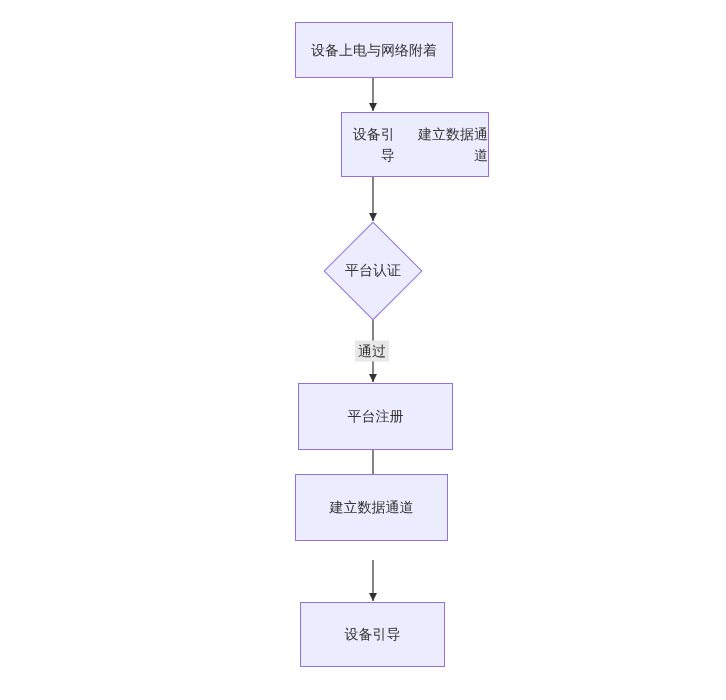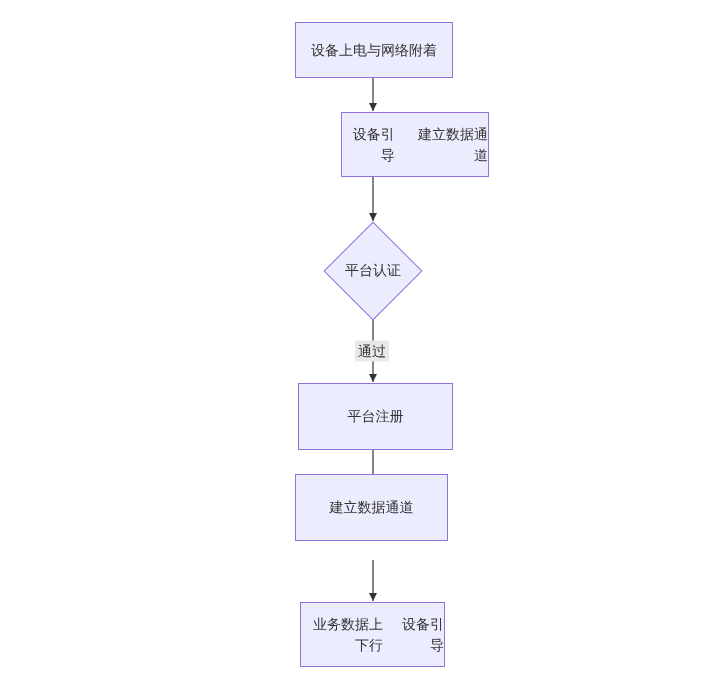--- a/index.html
+++ b/index.html
@@ -107,17 +107,16 @@
 
   <div class="node" style="left:298px; top:383px; width:155px; height:67px;">
     <span>平台注册</span>
   </div>
 
   <div class="node" style="left:295px; top:474px; width:153px; height:67px;">
     <span>建立数据通道</span>
   </div>
 
   <div class="node" style="left:300px; top:602px; width:145px; height:65px;">
-    <span>业务数据上下行</span>
     <span>设备引导</span>
   </div>
 
 </div>
 
 </body></html>

